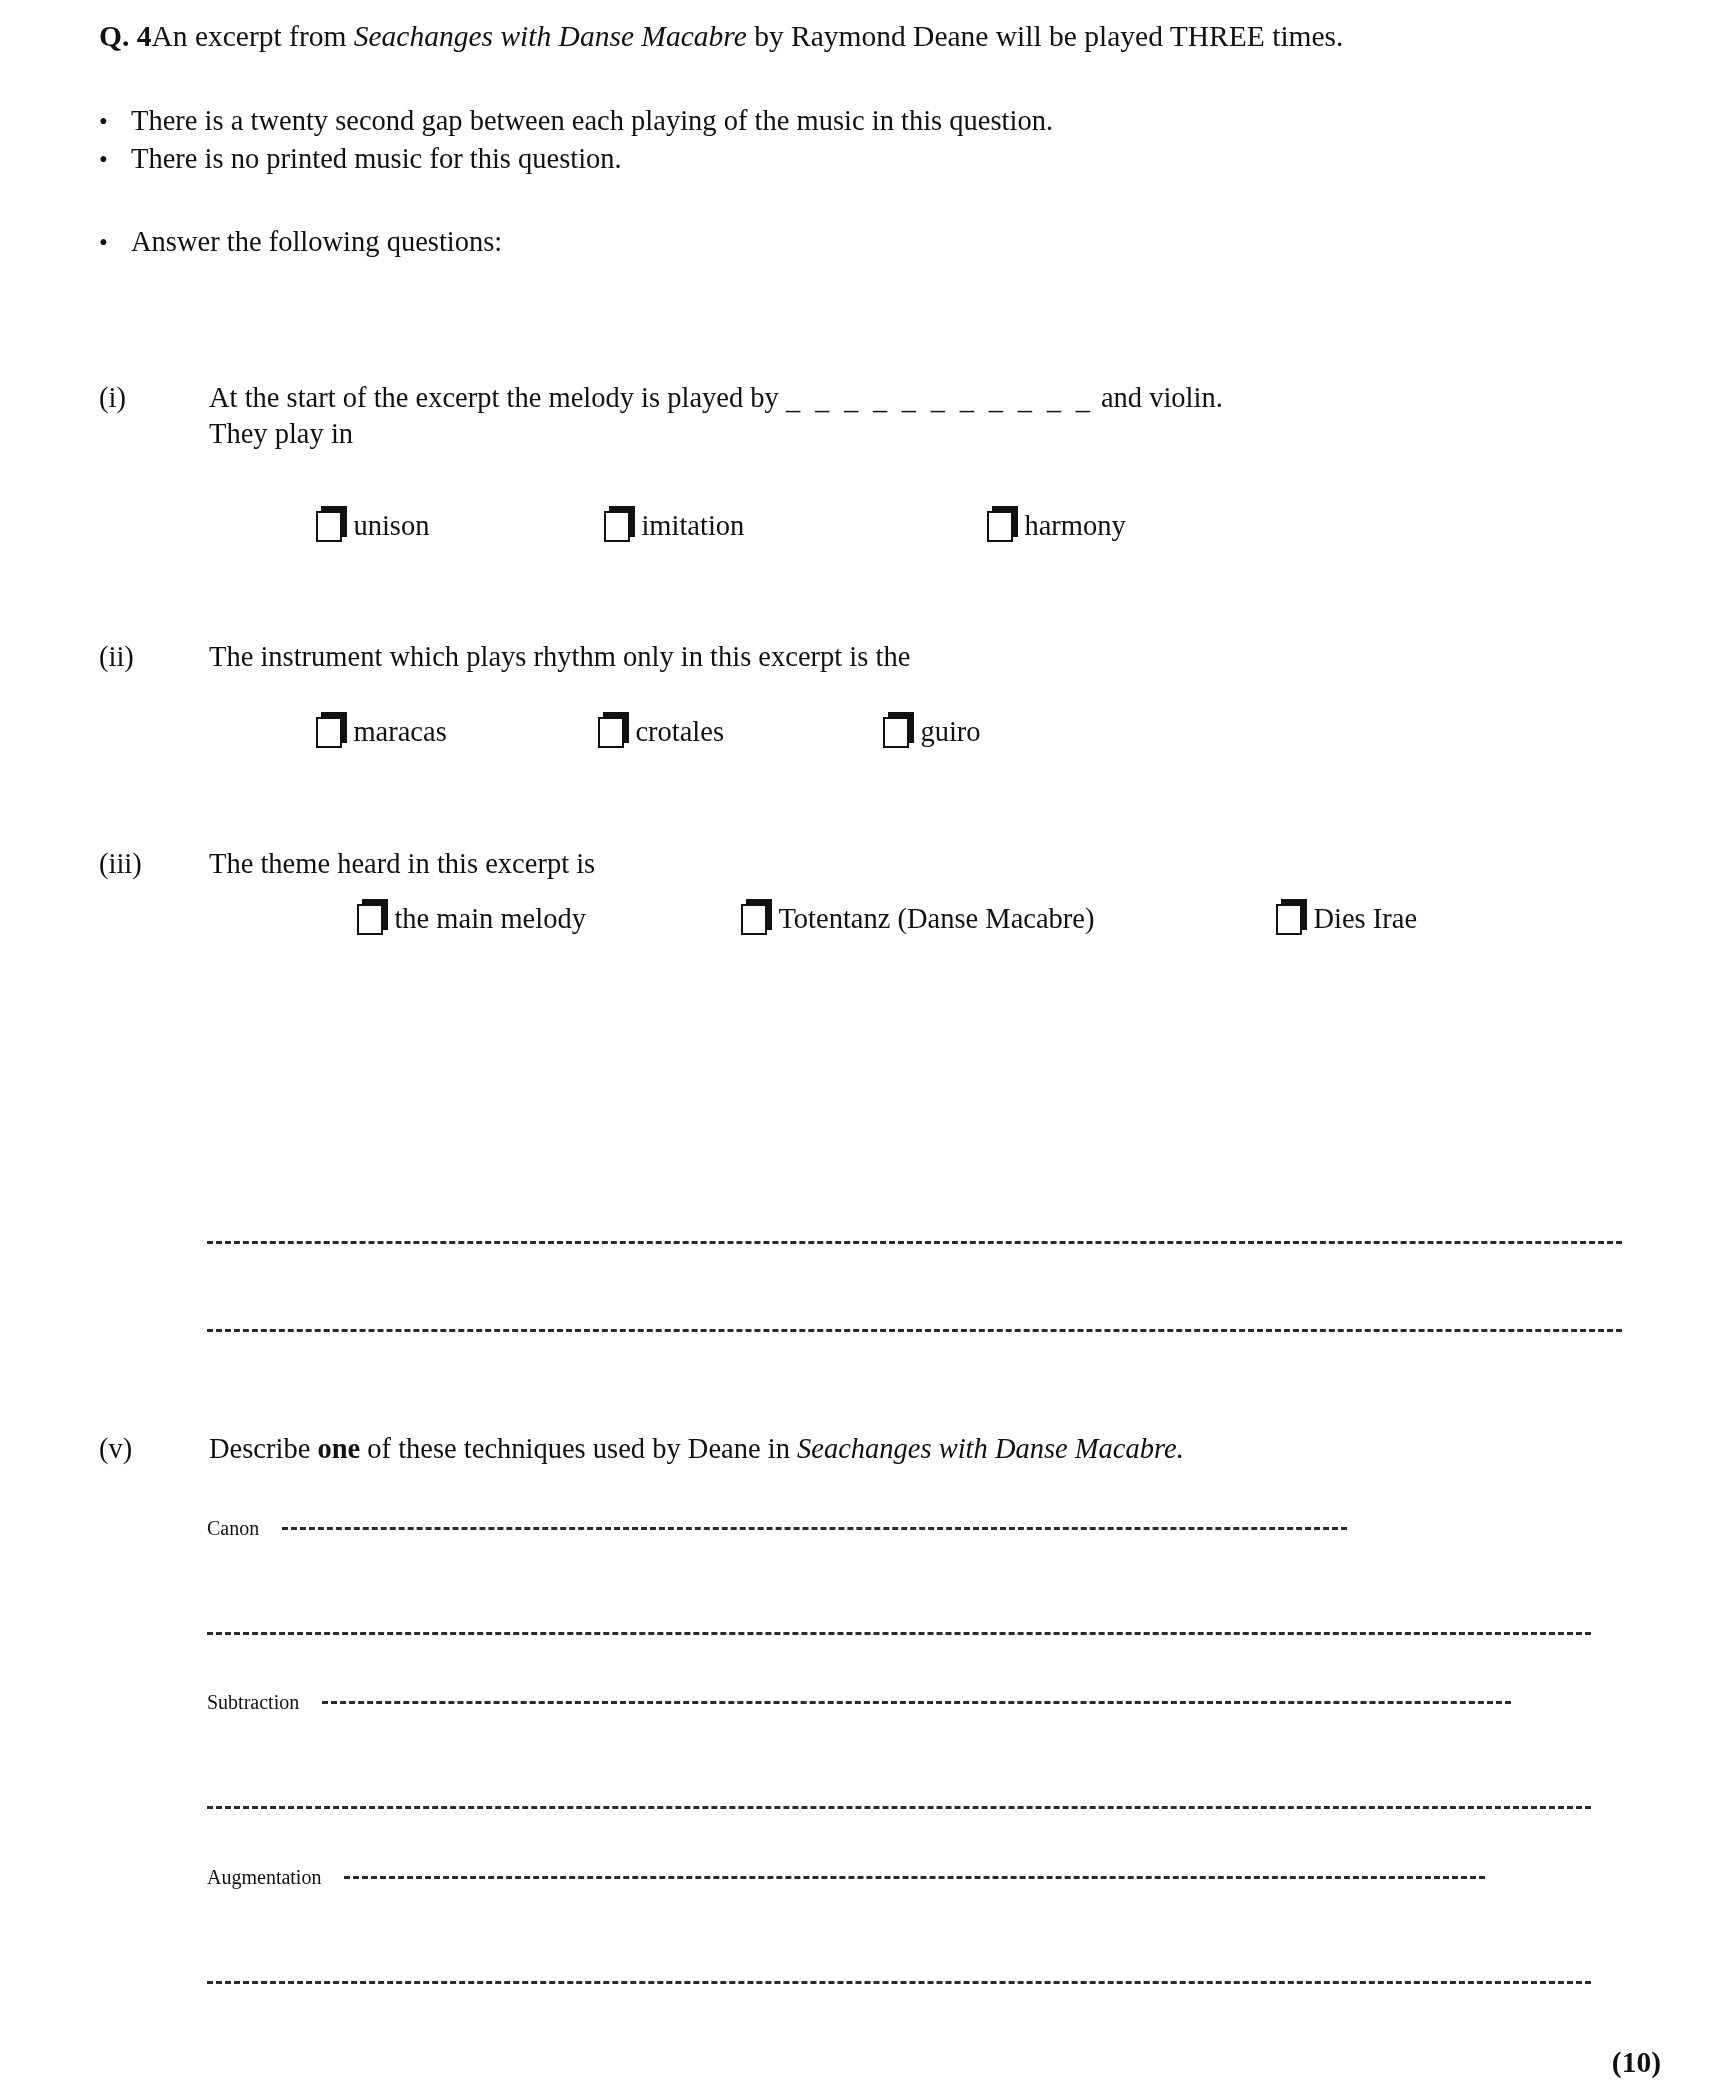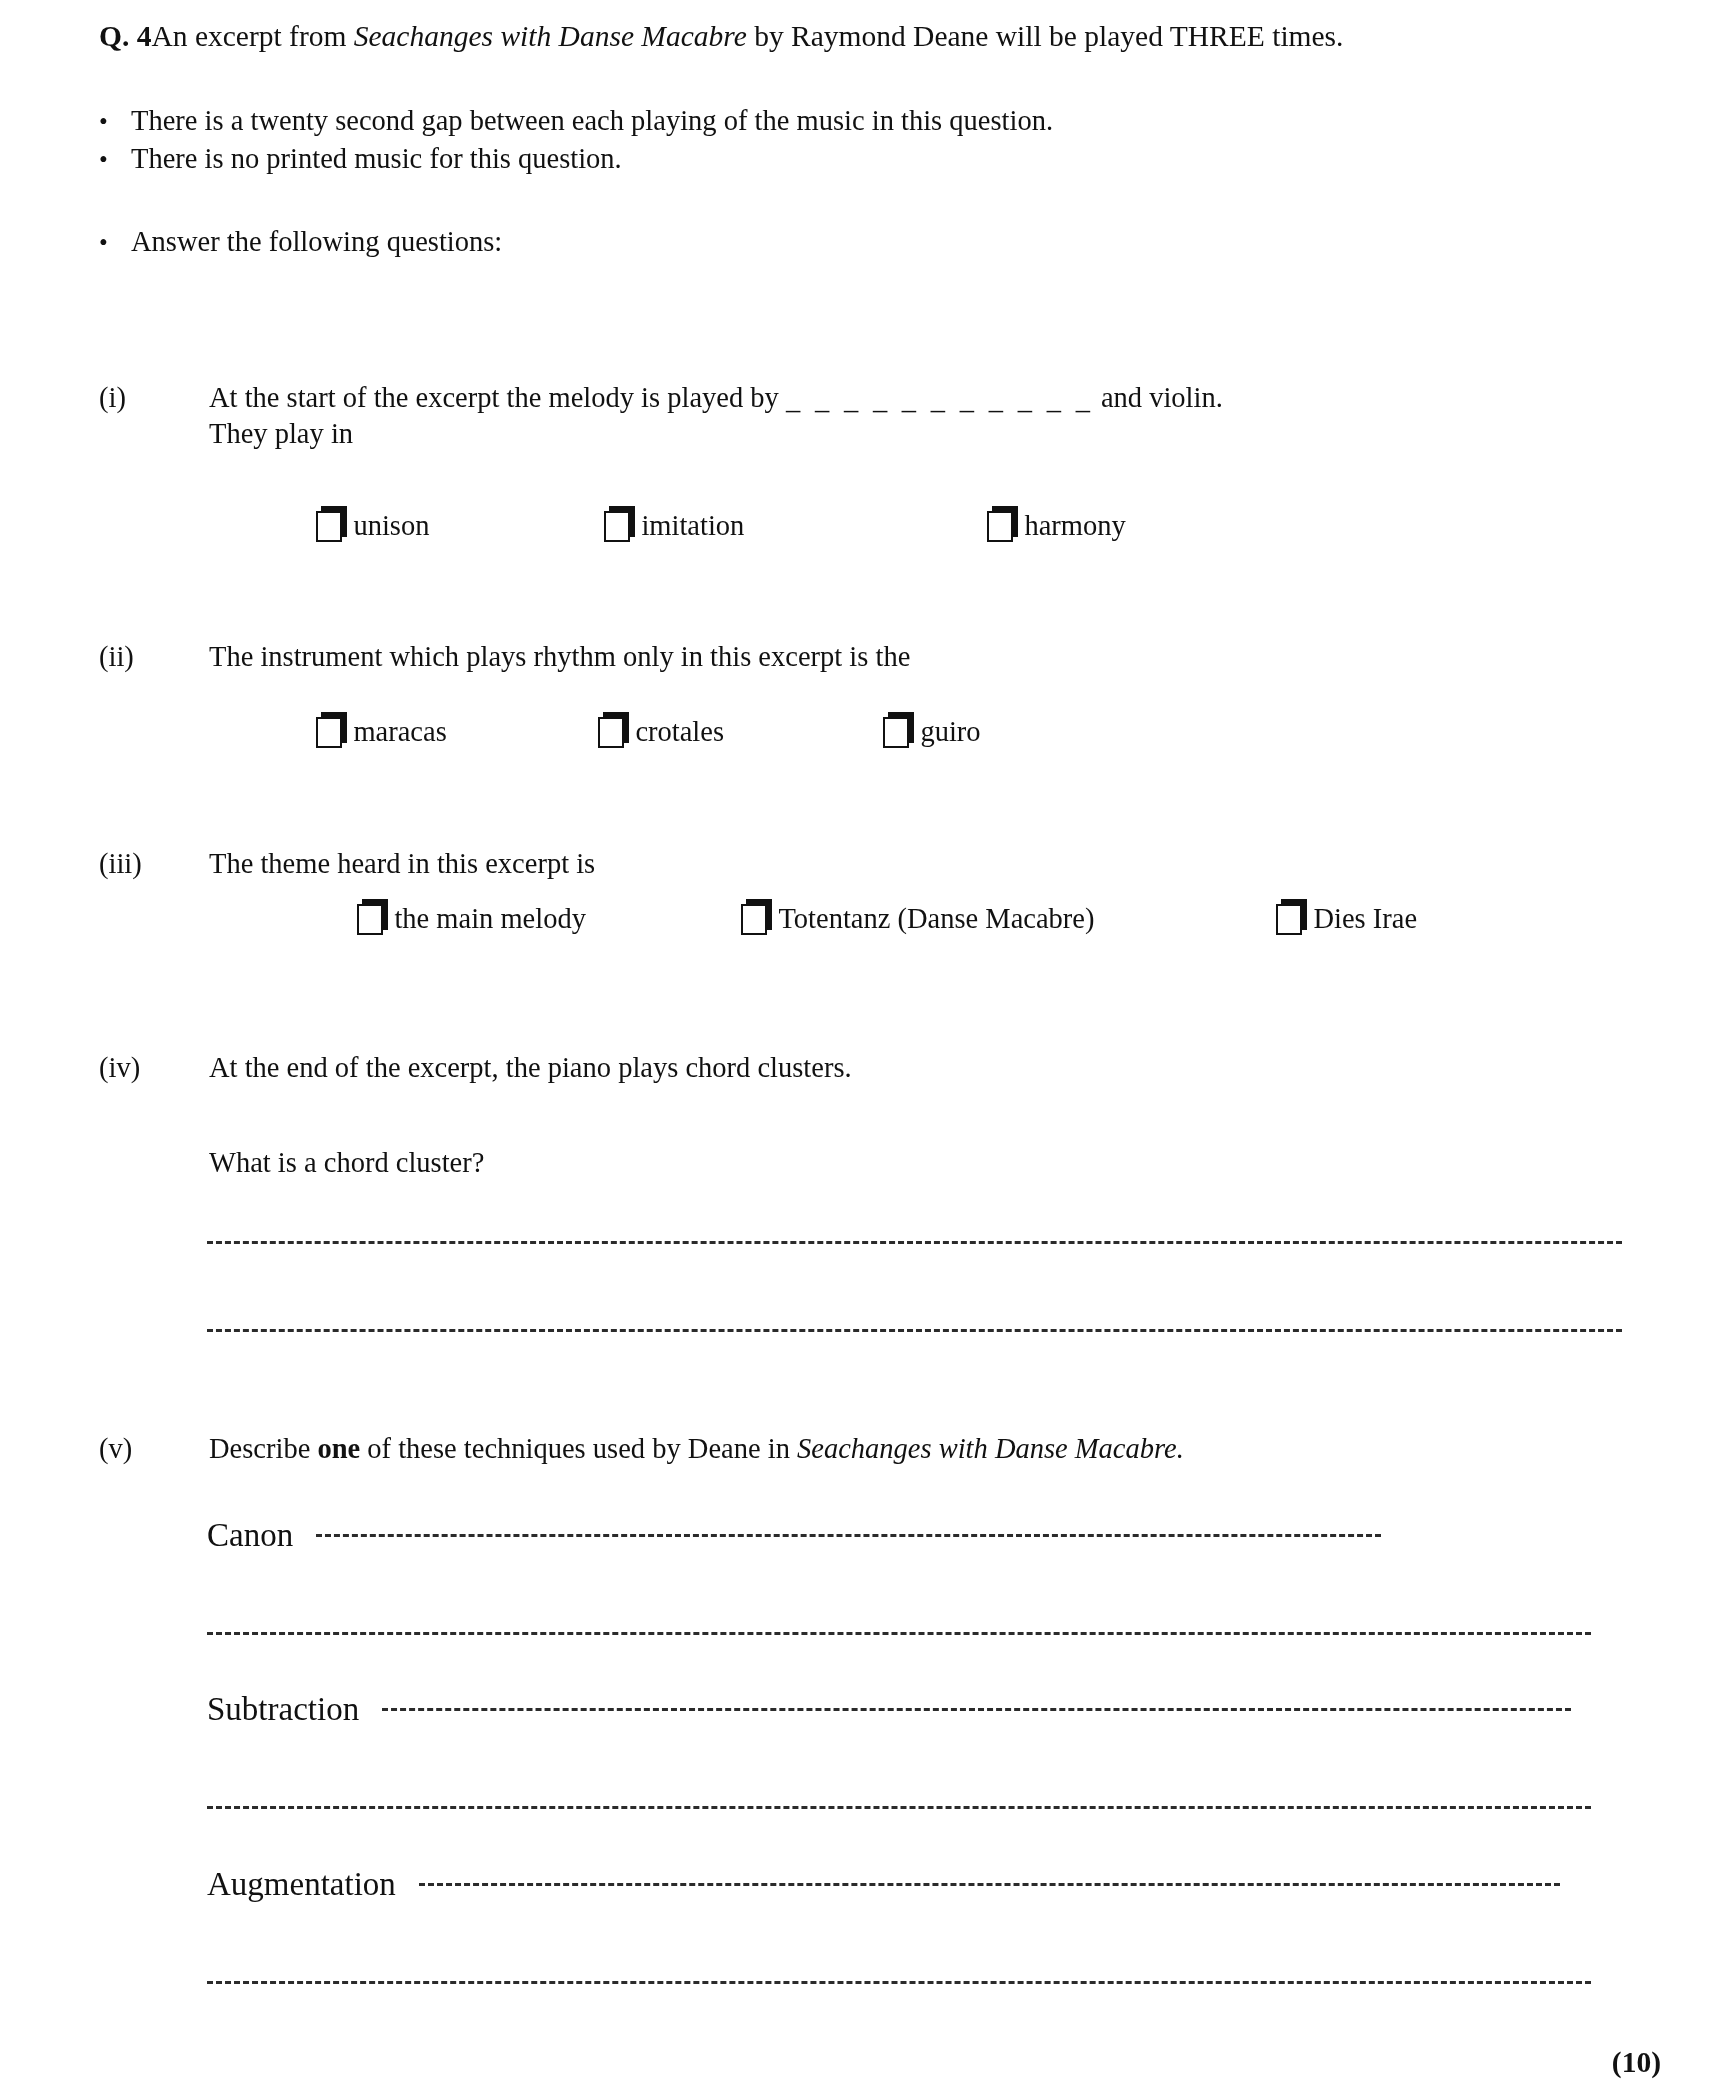--- a/index.html
+++ b/index.html
@@ -140,21 +140,21 @@
     position: absolute;
     height: 0;
     border-top: 3.8px dashed #2b2b2b;
   }
 
   
   .tech-row {
     position: absolute;
     display: flex;
     align-items: center;
-    font-size: 33px;
+    font-size: 20px;
   }
   .tech-name {
     white-space: nowrap;
   }
   .tech-dash {
     height: 0;
     border-top: 3.8px dashed #2b2b2b;
     align-self: center;
   }
 
@@ -281,27 +281,20 @@
     </div>
     <div class="option">
       <span class="cbox">
           <span class="shadow"></span>
           <span class="face"></span>
         </span>
       <span class="option-label">Dies Irae</span>
     </div>
   </div>
 
-  <div class="qitem" style="top:1050px;">
-    <div class="qrow">
-      <span class="qlabel">(iv)</span>
-      <span class="qbody">At the end of the excerpt, the piano plays chord clusters.</span>
-    </div>
-    <div class="qbody-line2" style="margin-top:59px;">What is a chord cluster?</div>
-  </div>
 
   <div class="ansline" style="left:207px; top:1241px; width:1415px;"></div>
   <div class="ansline" style="left:207px; top:1329px; width:1415px;"></div>
 
   <div class="qitem" style="top:1431px;">
     <div class="qrow">
       <span class="qlabel">(v)</span>
       <span class="qbody"><span>Describe </span><span class="bold">one</span><span> of these techniques used by Deane in </span><span class="ital">Seachanges with Danse Macabre.</span></span>
     </div>
   </div>

